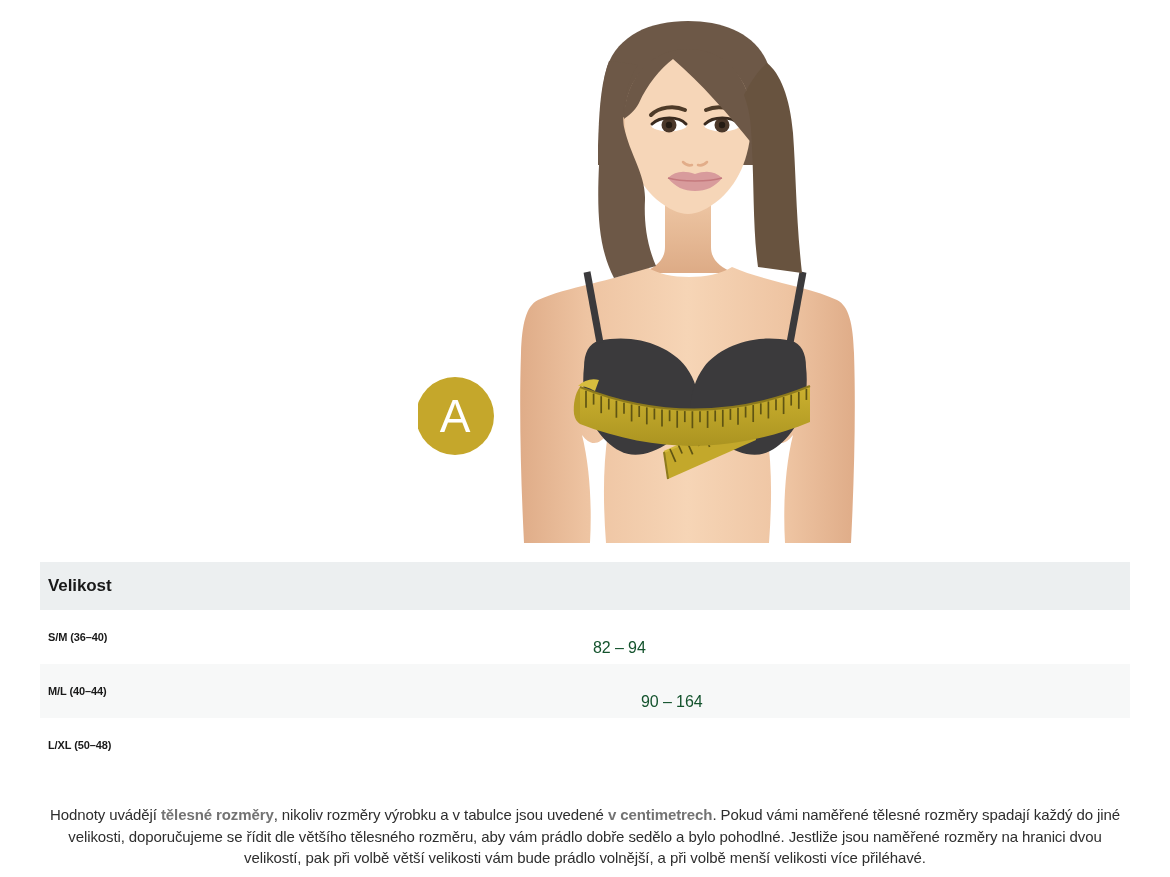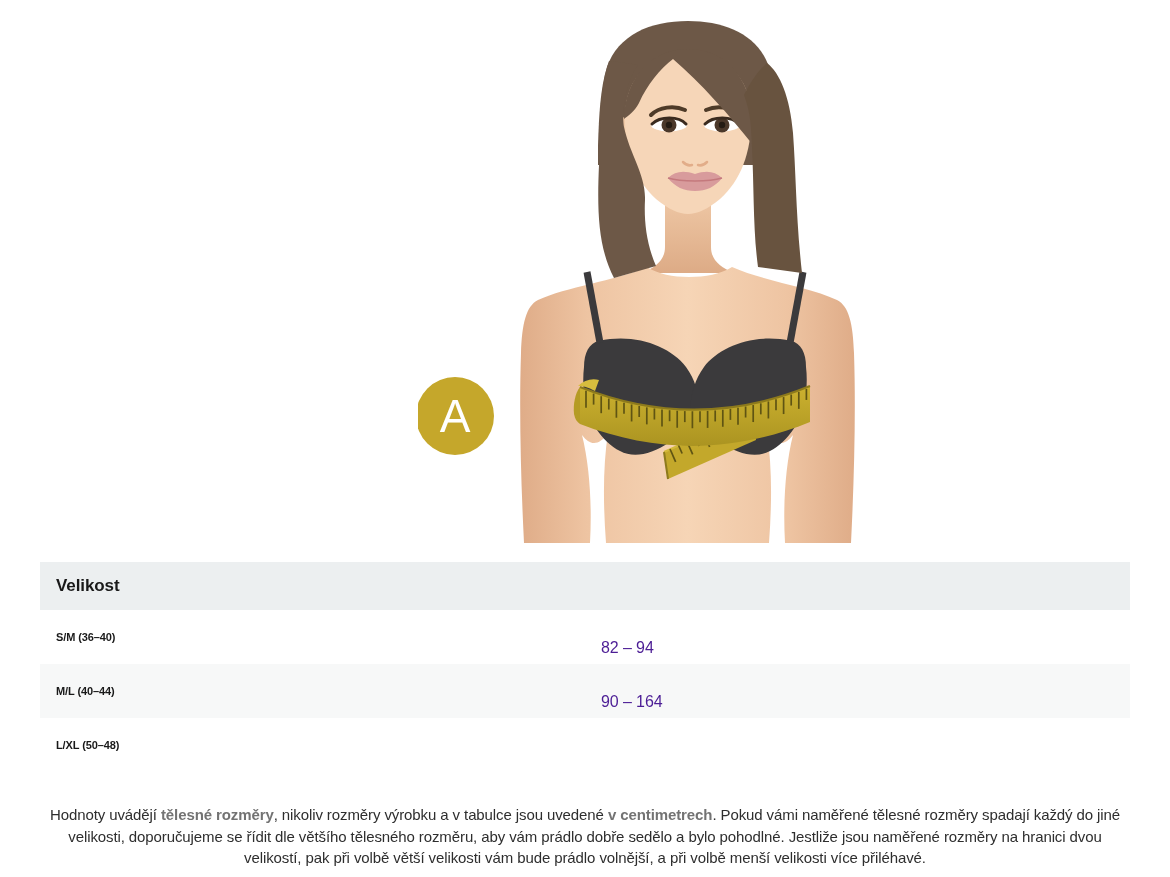--- a/index.html
+++ b/index.html
@@ -4,25 +4,25 @@
 <style>
   html,body{margin:0;padding:0;background:#ffffff;}
   .page{position:relative;width:1170px;height:877px;background:#fff;overflow:hidden;
         font-family:"Liberation Sans",sans-serif;color:#1e1e1e;}
   .figure-wrap{position:absolute;left:418px;top:15px;width:470px;height:530px;}
   .figure-wrap svg{display:block;width:470px;height:530px;}
 
   .size-table{position:absolute;left:40px;top:562px;width:1090px;}
   .t-row{display:grid;grid-template-columns:545px 1fr;align-items:center;height:54px;}
   .t-row.t-head{height:48px;background:#eceff0;}
-  .t-row.alt{background:#f7f8f8;}
-  .t-cell{padding-left:16px;font-size:16px;letter-spacing:-0.1px;}
+  .t-row.alt{background:#f7f8f8;gap:48px;}
+  .t-cell{padding-left:8px;font-size:16px;letter-spacing:-0.1px;}
   .t-head .t-cell{font-weight:700;font-size:17px;color:#191919;}
   .t-cell.size{font-weight:700;font-size:11px;color:#191919;}
-  .t-cell.val{font-weight:400;color:#4c1d95;margin-top:22px;}
+  .t-cell.val{font-weight:400;color:#14532d;margin-top:22px;}
 
   .note{position:absolute;left:40px;top:789px;width:1090px;text-align:center;
         font-size:15px;line-height:21.5px;color:#2e2e2e;letter-spacing:-0.1px;}
   .note b{font-weight:700;color:#737373;}
 
   #band-ticks line,#strip-ticks line{stroke:#5f5413;stroke-width:1.7;}
 </style>
 </head>
 <body>
 

